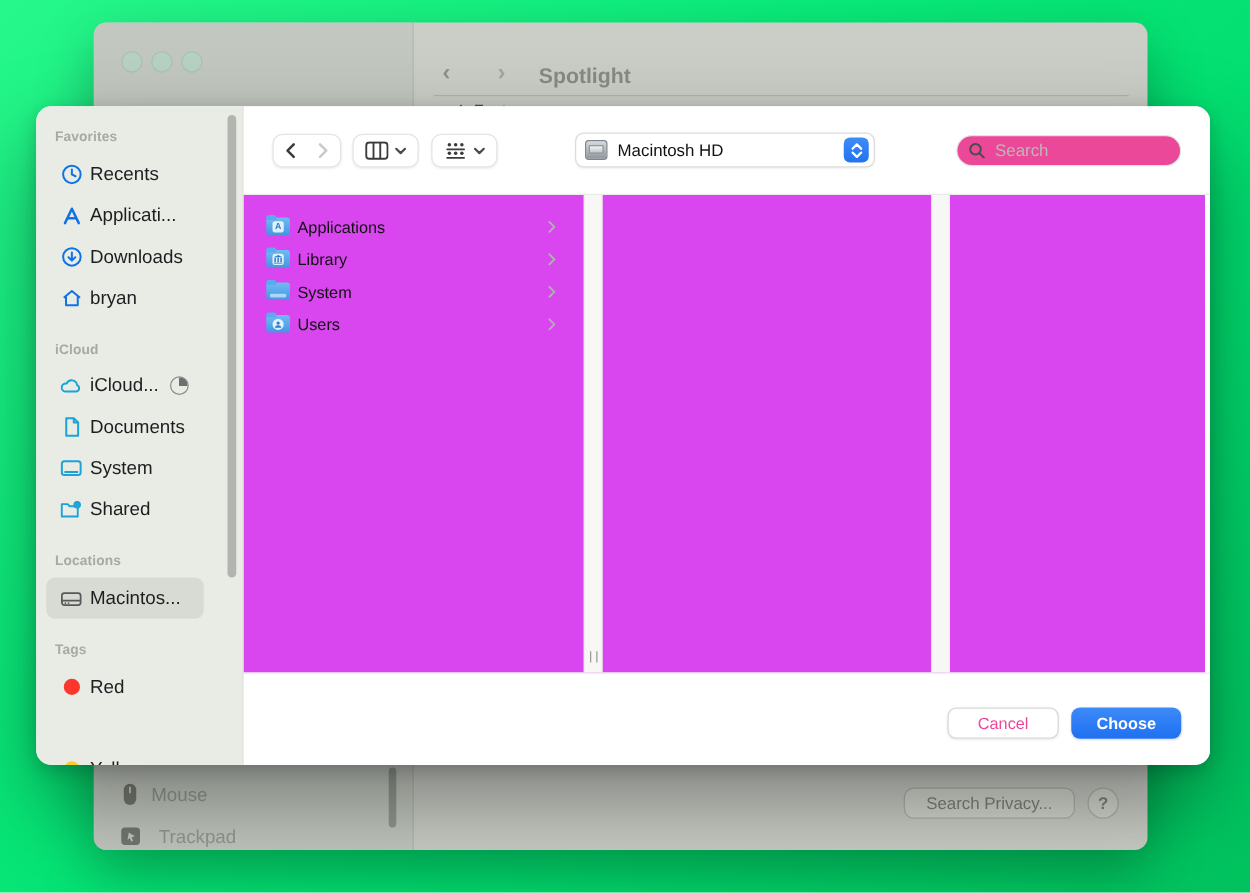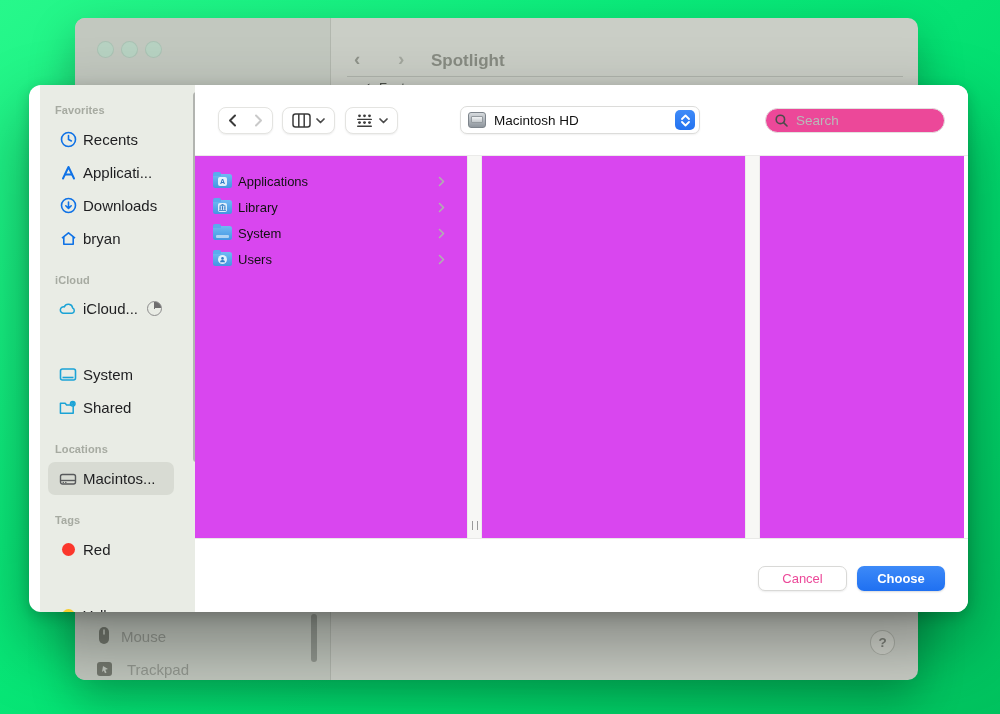--- a/index.html
+++ b/index.html
@@ -25,21 +25,21 @@
   .bg-side-row{display:flex;align-items:center;gap:8px;color:#939890;font-size:15px;}
   .bg-side-icon{color:#74796f;}
   .pill-btn{background:#d4d7cf;border:1px solid rgba(130,135,125,.45);border-radius:8px;
     color:#7e827a;font-size:13.5px;display:flex;align-items:center;justify-content:center;box-sizing:border-box;}
   .help-circle{width:25px;height:25px;border-radius:50%;font-weight:600;}
   .bg-scrollbar{width:6px;border-radius:3px;background:rgba(110,115,108,.55);}
 
   
   .dialog{left:29px;top:85px;width:939px;height:527px;border-radius:12px;overflow:hidden;
     background:#fff;box-shadow:0 30px 70px rgba(0,0,0,.38),0 4px 14px rgba(0,0,0,.18);}
-  .dlg-sidebar{left:11px;top:0;width:166px;height:527px;background:#e9ece5;border-right:1px solid rgba(0,0,0,.05);box-sizing:border-box;padding-left:15px;}
+  .dlg-sidebar{left:0;top:0;width:166px;height:527px;background:#e9ece5;border-right:1px solid rgba(0,0,0,.05);box-sizing:border-box;padding-left:15px;}
   .side-header{font-size:11px;font-weight:700;color:#a6aaa1;letter-spacing:.1px;}
   .side-row{position:absolute;left:0;width:166px;height:33px;display:flex;align-items:center;}
   .side-row .ic{position:absolute;left:19px;width:18px;height:18px;display:flex;align-items:center;justify-content:center;}
   .side-row .lb{position:absolute;left:43px;font-size:15px;color:#1e1e20;white-space:nowrap;}
   .fav-ic{color:#0f72e6;} .icl-ic{color:#1ba3d6;}
   .side-highlight{position:absolute;left:8px;width:126px;height:33px;border-radius:7px;background:#d8dbd3;}
   .tag-dot{width:13px;height:13px;border-radius:50%;}
   .dlg-scrollbar{left:153px;top:7px;width:7px;height:370px;border-radius:4px;background:rgba(120,120,120,.48);}
   .progress-pie{width:15px;height:15px;border-radius:50%;border:1.5px solid #8d8d8d;box-sizing:border-box;
     background:conic-gradient(#6e6e6e 0 90deg,transparent 90deg 360deg);}
@@ -119,20 +119,23 @@
     <span class="bg-side-icon">
       <svg width="19" height="20" viewBox="0 0 19 20">
           <rect x="2" y="3" width="15" height="14" rx="3" fill="currentColor"></rect>
           <path d="M8 7 L13 10 L10.3 10.8 L11.5 13.5 L10 14.2 L8.8 11.4 L7 13 Z" fill="#c2c8bf"></path>
         </svg>
     </span>
     <span>Trackpad</span>
   </div>
   <div class="abs bg-scrollbar" style="left:236px;top:596px;height:48px;"></div>
 
+  <div class="abs pill-btn" style="left:648px;top:612px;width:137px;height:25px;">
+    <span>Search Privacy...</span>
+  </div>
   <div class="abs pill-btn help-circle" style="left:795px;top:612px;">
     <span>?</span>
   </div>
 </div>
 
 <div class="abs dialog">
 
   <div class="abs dlg-sidebar">
 
     <div class="abs side-header" style="left:15px;top:19px;">Favorites</div>
@@ -177,20 +180,29 @@
     <div class="abs side-header" style="left:15px;top:189px;">iCloud</div>
 
     <div class="side-row" style="top:207px;">
       <span class="ic icl-ic">
         <svg width="19" height="15" viewBox="0 0 19 15" fill="none" stroke="currentColor" stroke-width="1.6" stroke-linejoin="round">
             <path d="M5 12.5 a3.4 3.4 0 1 1 .6-6.7 A4.6 4.6 0 0 1 14.4 7 a2.9 2.9 0 0 1 -.6 5.5 Z"></path>
           </svg>
       </span>
       <span class="lb">iCloud...</span>
       <span class="progress-pie" style="position:absolute;left:107px;"></span>
+    </div>
+    <div class="side-row" style="top:240px;">
+      <span class="ic icl-ic">
+        <svg width="15" height="17" viewBox="0 0 15 17" fill="none" stroke="currentColor" stroke-width="1.6" stroke-linejoin="round">
+            <path d="M3 1.5 H9 L12.5 5 V15.5 H3 Z"></path>
+            <path d="M9 1.5 V5 H12.5"></path>
+          </svg>
+      </span>
+      <span class="lb">Documents</span>
     </div>
     <div class="side-row" style="top:273px;">
       <span class="ic icl-ic">
         <svg width="18" height="15" viewBox="0 0 18 15" fill="none" stroke="currentColor" stroke-width="1.6" stroke-linejoin="round">
             <rect x="1.5" y="2" width="15" height="11" rx="2"></rect>
             <path d="M3.5 10.5 H14.5"></path>
           </svg>
       </span>
       <span class="lb">System</span>
     </div>

